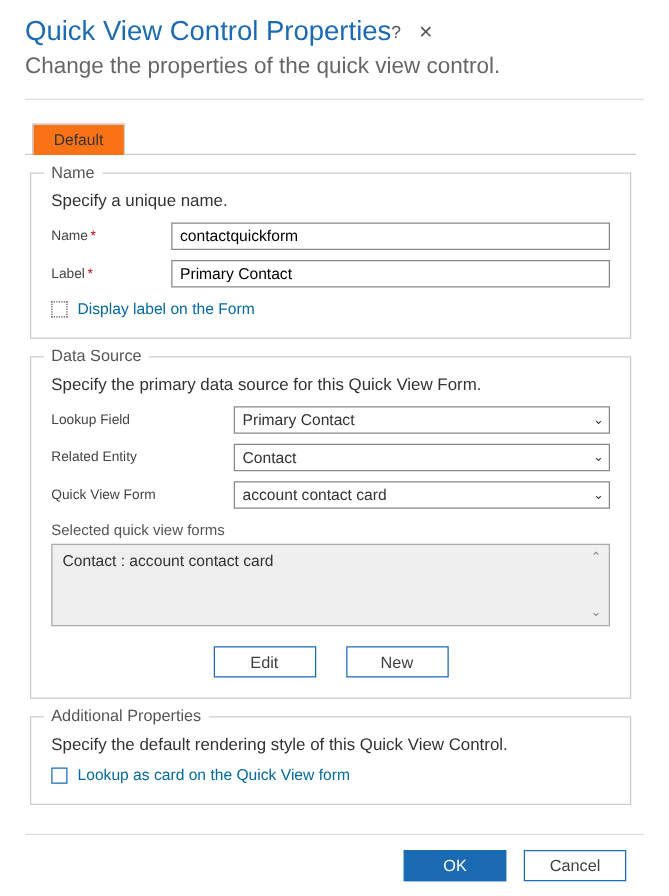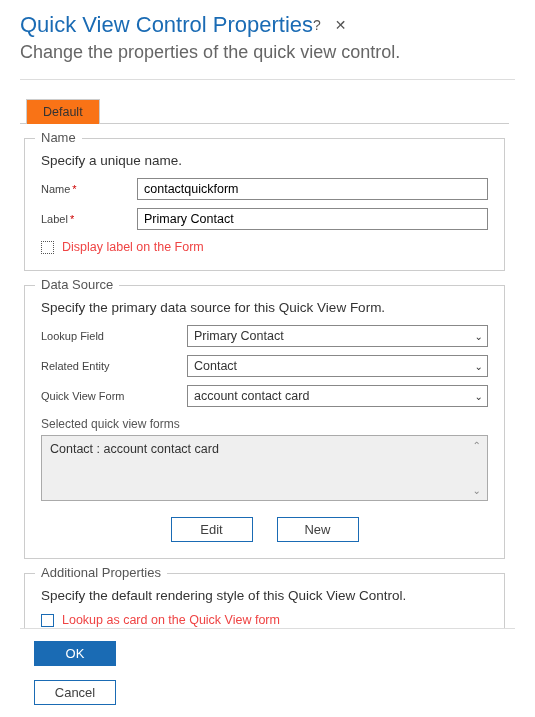--- a/index.html
+++ b/index.html
@@ -115,21 +115,21 @@
   justify-content: space-between;
   padding-right: 4px;
   cursor: pointer;
 }
 .chev { font-size: 10px; color: #333; }
 .checkbox-row {
   display: flex;
   align-items: center;
   gap: 8px;
   margin-top: 10px;
-  color: #ef4444;
+  color: #0369a1;
   font-size: 12.5px;
 }
 .checkbox {
   width: 13px;
   height: 13px;
   border: 1px dotted #555;
   flex-shrink: 0;
 }
 .checkbox.solid { border: 1px solid #1a6bb4; }
 .sub-label {
@@ -175,21 +175,20 @@
 .btn.primary {
   background: #1a6bb4;
   color: #fff;
 }
 .footer {
   border-top: 1px solid #ddd;
   padding: 12px 14px;
   display: flex;
   justify-content: flex-end;
   gap: 14px;
-  flex-direction: column;
 }
 </style>
 </head>
 <body>
 
 <div class="dialog">
   <div class="header-row">
     <div class="title">Quick View Control Properties</div>
     <div class="header-actions">
       <span class="icon-btn">?</span>

